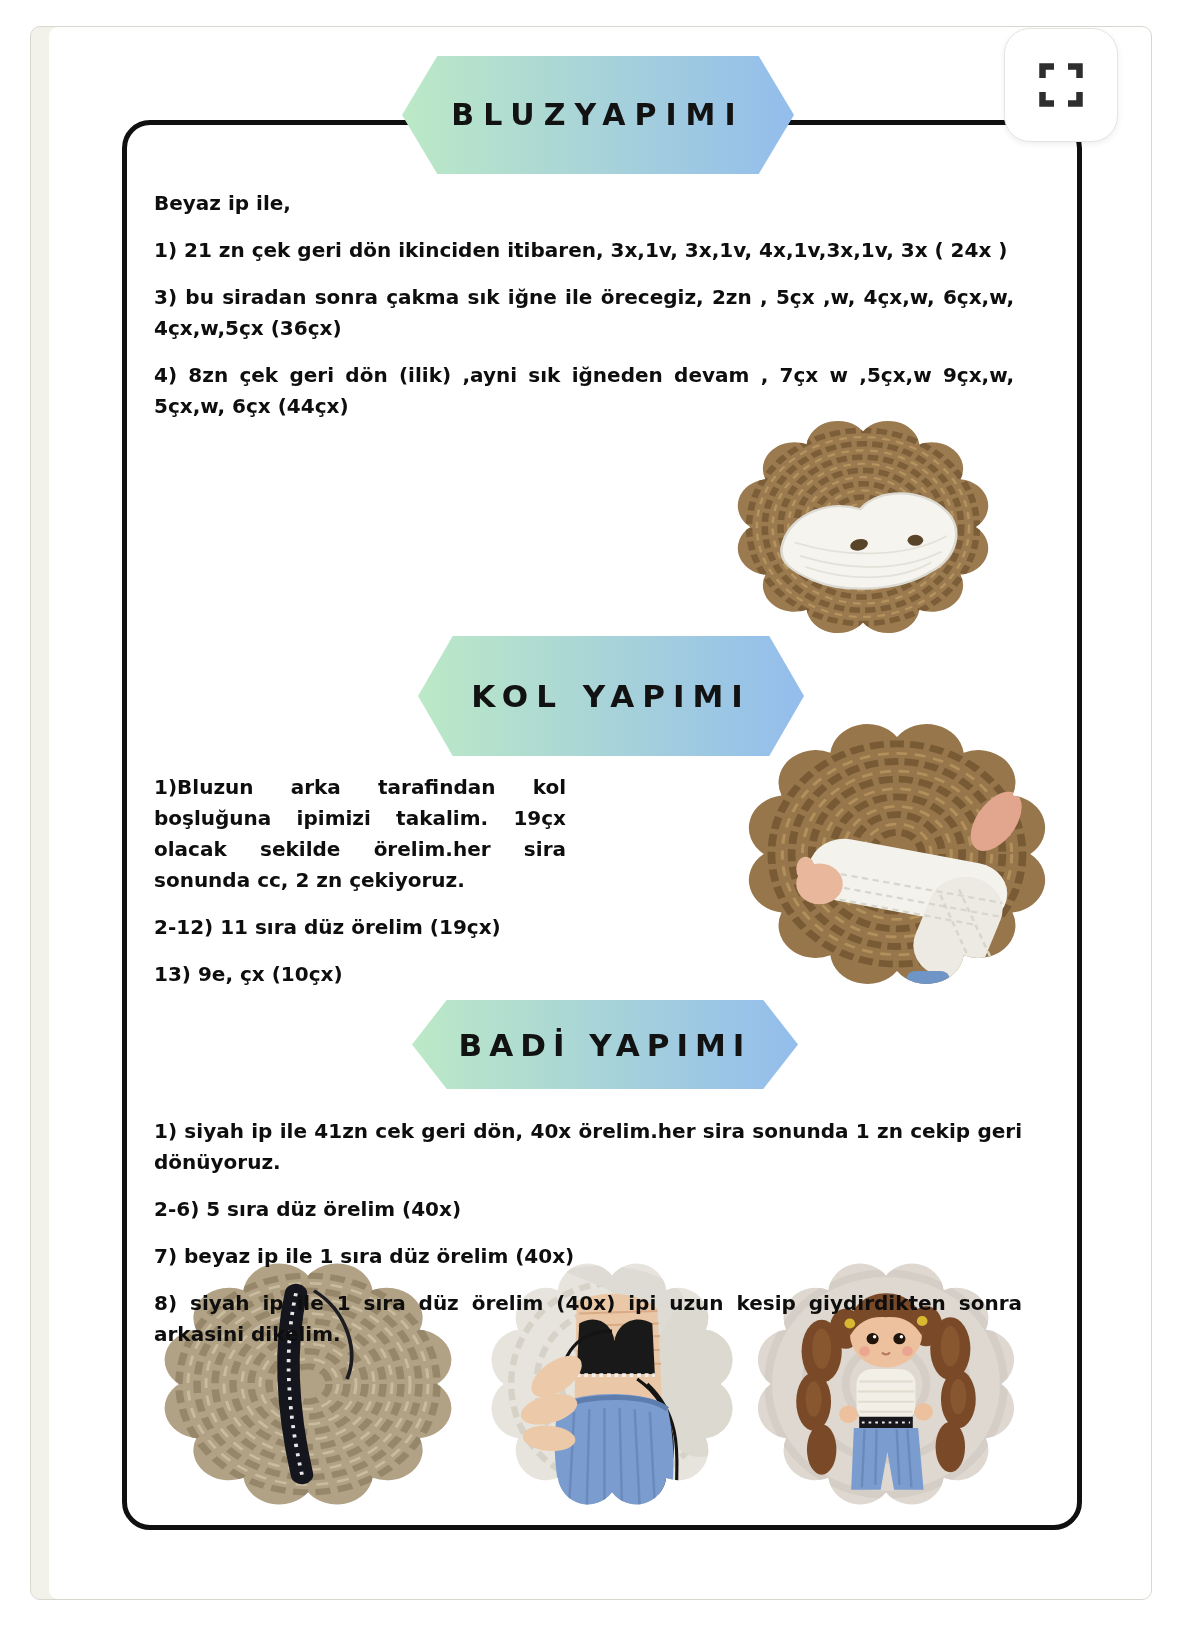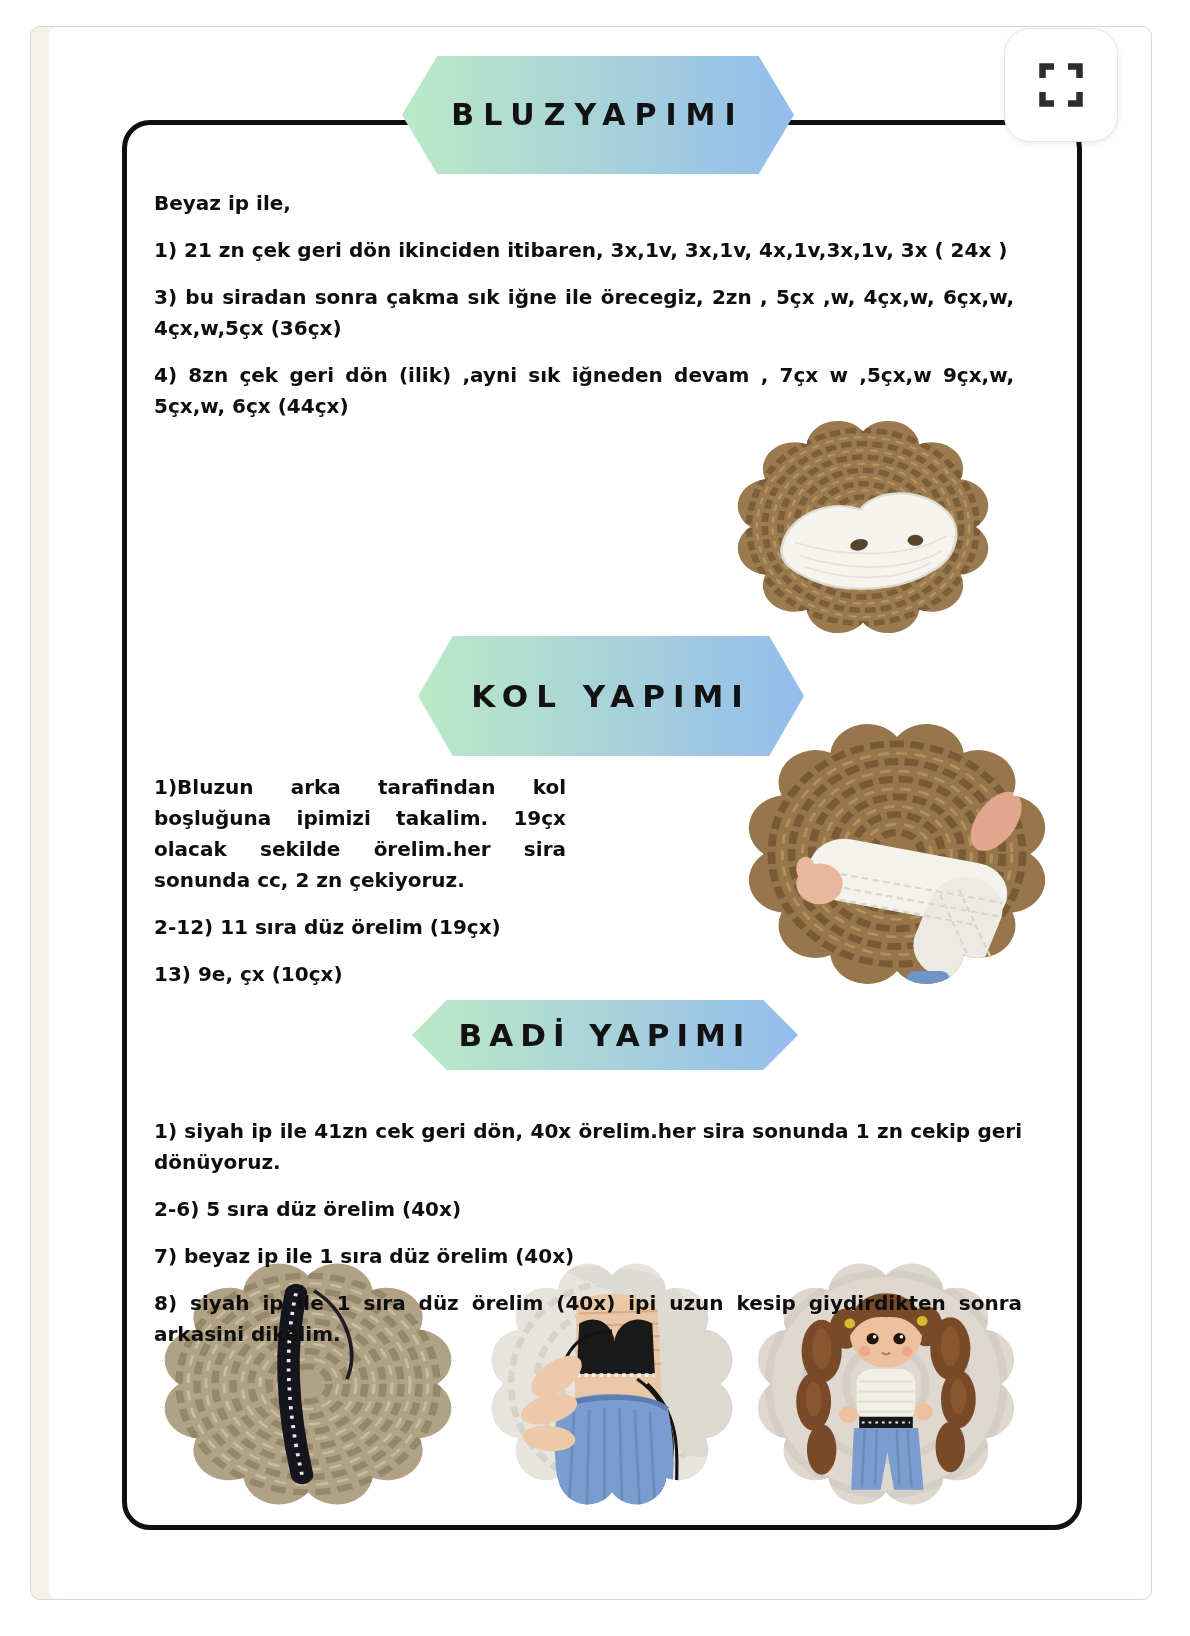--- a/index.html
+++ b/index.html
@@ -31,21 +31,21 @@
   
   .banner{
     position:absolute;z-index:10;
     background:linear-gradient(90deg,var(--banner-start,#bce9c6),var(--banner-end,#93bdec));
     clip-path:polygon(0 50%,9% 0,91% 0,100% 50%,91% 100%,9% 100%);
     display:flex;flex-direction:row;align-items:center;justify-content:center;
     font-weight:bold;color:#121212;text-align:right;
   }
   #banner-bluz{left:402px;top:56px;width:392px;height:118px;font-size:30px;letter-spacing:9px;line-height:1.55;}
   #banner-kol{left:418px;top:628px;width:386px;height:120px;font-size:31px;letter-spacing:8px;margin-top:8px;}
-  #banner-badi{left:412px;top:1000px;width:386px;height:70px;font-size:31px;letter-spacing:7px;}
+  #banner-badi{left:412px;top:1000px;width:386px;height:89px;font-size:31px;letter-spacing:7px;}
   
   .text-block{
     position:absolute;z-index:8;font-weight:bold;font-size:20px;line-height:31px;
     text-align:justify;color:#0e0e0e;
   }
   .text-block p{margin:16px;}
   #bluz-text{left:138px;top:172px;width:892px;}
   #kol-text{left:138px;top:756px;width:444px;}
   #badi-text{left:138px;top:1100px;width:900px;}
   

